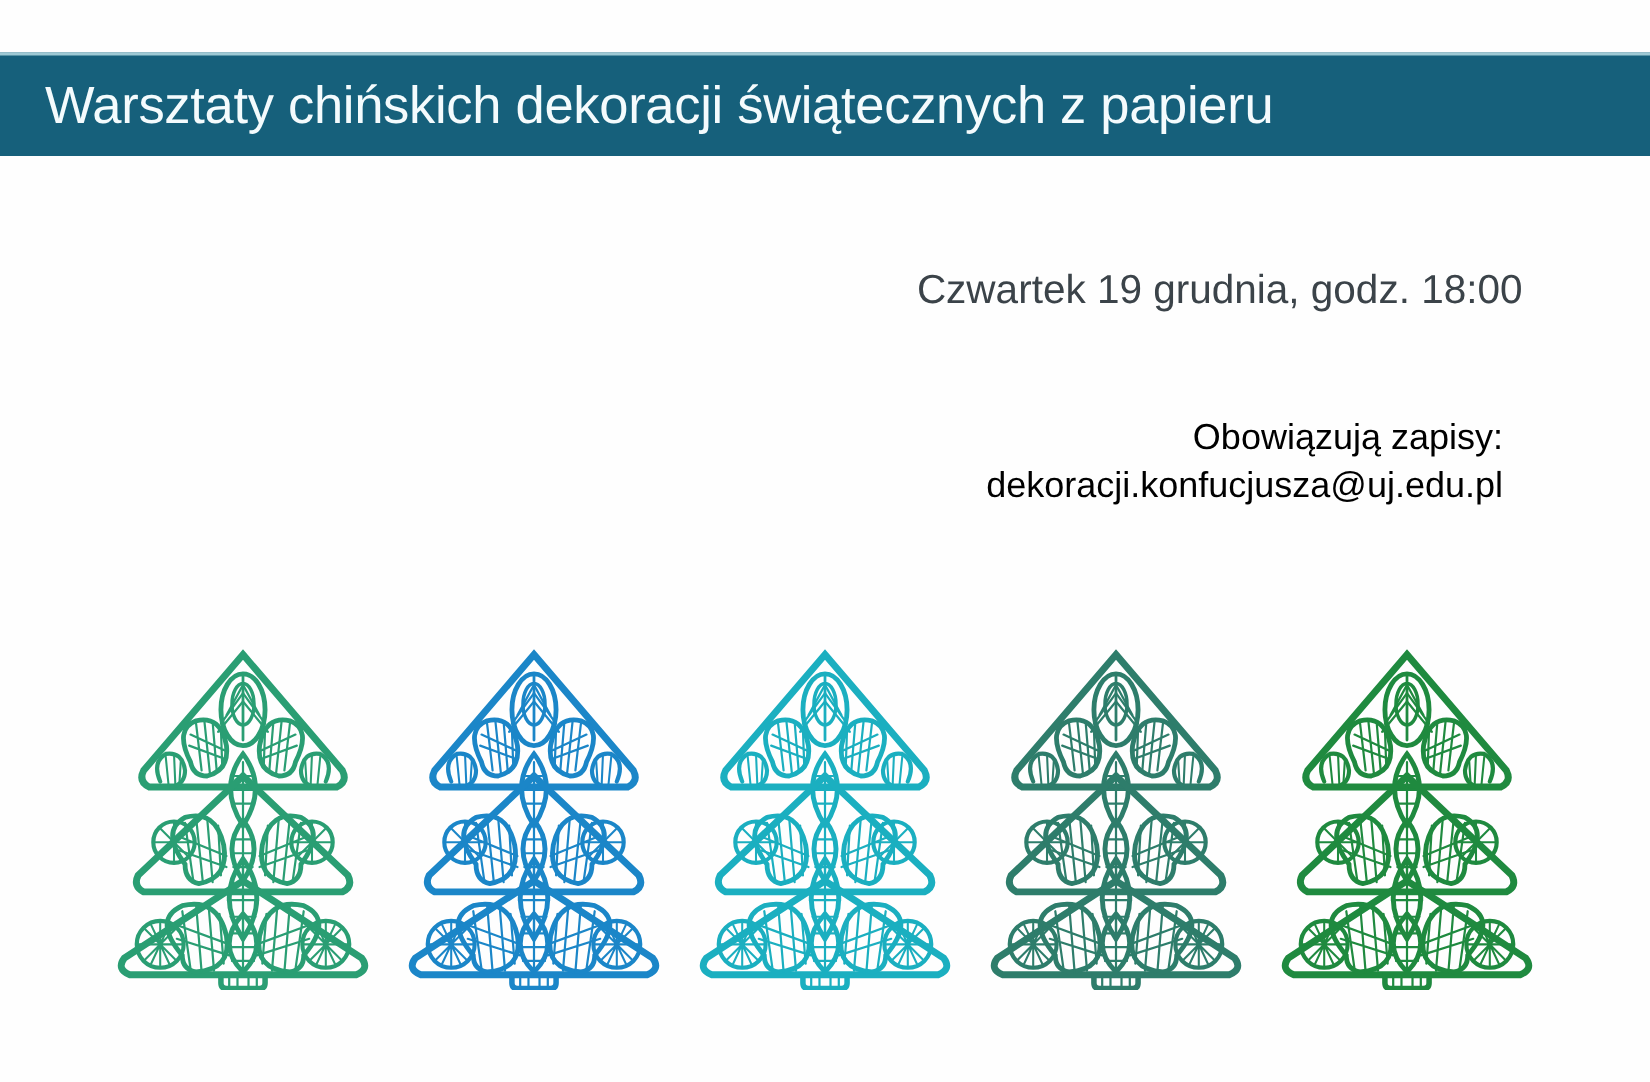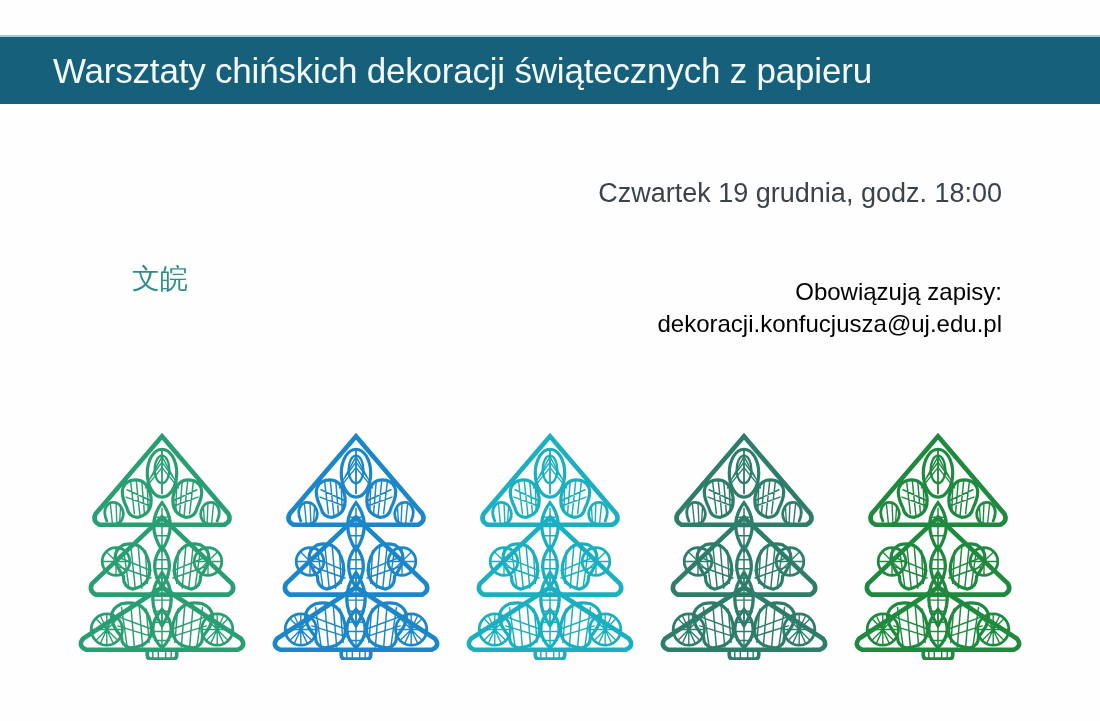--- a/index.html
+++ b/index.html
@@ -26,21 +26,20 @@
     position: absolute;
     left: 0;
     top: 35px;
     width: 1100px;
     height: 69px;
     background: #16607b;
     box-sizing: border-box;
     border-top: 2px solid #9ec9d4;
     display: flex;
     align-items: center;
-    padding-left: 23px;
   }
   #header-title {
     color: #f4fbfd;
     font-family: "Liberation Sans", sans-serif;
     font-size: 35px;
     font-weight: 400;
     letter-spacing: -0.2px;
     padding-left: 30px;
     white-space: nowrap;
     line-height: 1;
@@ -119,24 +118,23 @@
 </style>
 </head>
 <body>
 
 <div id="poster" style="background: rgb(254, 254, 254);">
 
   <div id="header-band" style="background: rgb(22, 96, 123); border-top-color: rgb(158, 201, 212);">
     <div id="header-title" style="color: rgb(244, 251, 253);">Warsztaty chińskich dekoracji świątecznych z papieru</div>
   </div>
 
-  <div id="date-line" style="color: rgb(59, 67, 73);">Czwartek 19 grudnia, godz. 18:00</div>
+  <div id="date-line" style="color: rgb(59, 67, 73); padding-left: 13px;">Czwartek 19 grudnia, godz. 18:00</div>
 
   <div id="artist-block">
-    <div id="artist-name-cn" style="color: rgb(46, 143, 138);">文皖</div>
   </div>
 
   <div id="signup-block" style="color: #000000;">
     <div class="line">Obowiązują zapisy:</div>
     <div class="line">dekoracji.konfucjusza@uj.edu.pl</div>
   </div>
 
   <div id="tree-row">
 
     <svg class="tree" viewBox="0 0 200 250">

